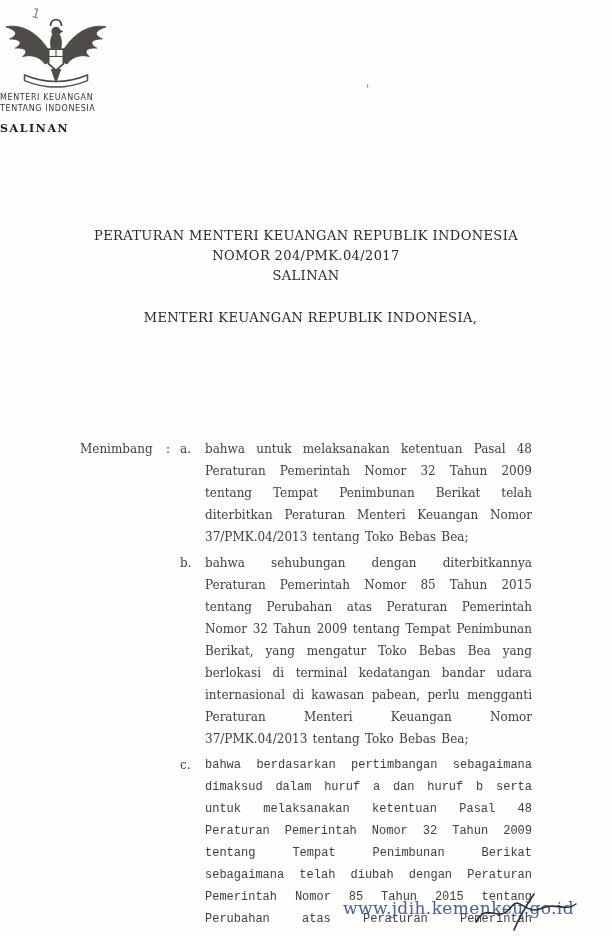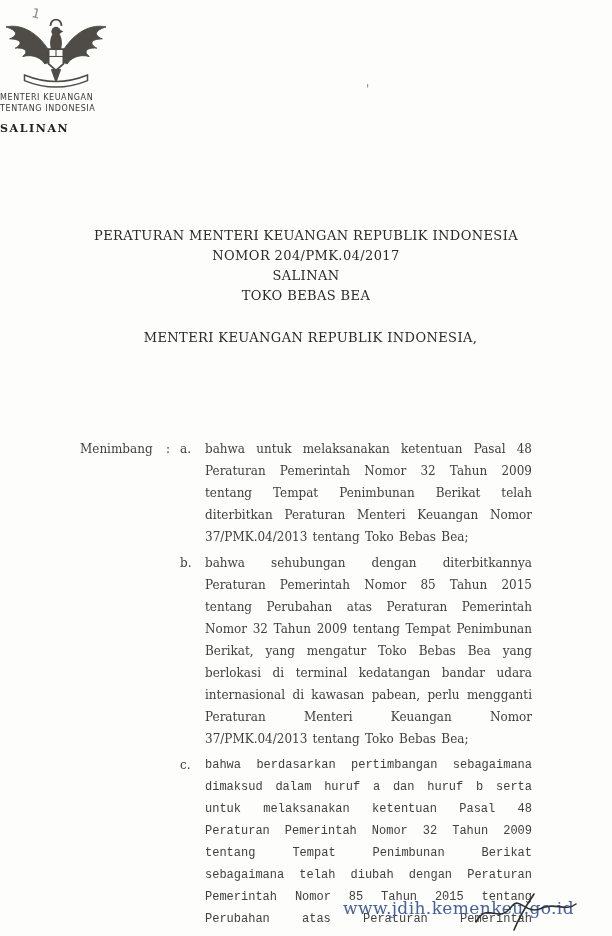--- a/index.html
+++ b/index.html
@@ -86,21 +86,20 @@
     </svg>
     <div class="ministry">MENTERI KEUANGAN</div>
     <div class="ministry">TENTANG INDONESIA</div>
     <div class="salinan">SALINAN</div>
   </header>
 
   <section class="title-block">
     <div class="tline">PERATURAN MENTERI KEUANGAN REPUBLIK INDONESIA</div>
     <div class="tline">NOMOR 204/PMK.04/2017</div>
     <div class="tline">SALINAN</div>
-    <div class="tline">TOKO BEBAS BEA</div>
     <div class="authority">MENTERI KEUANGAN REPUBLIK INDONESIA,</div>
   </section>
 
   <section class="considering">
     <div class="considering-row">
       <span class="c-label">Menimbang</span>
       <span class="c-colon">:</span>
       <div>
         <div class="c-item">
           <span class="c-marker">a.</span>

